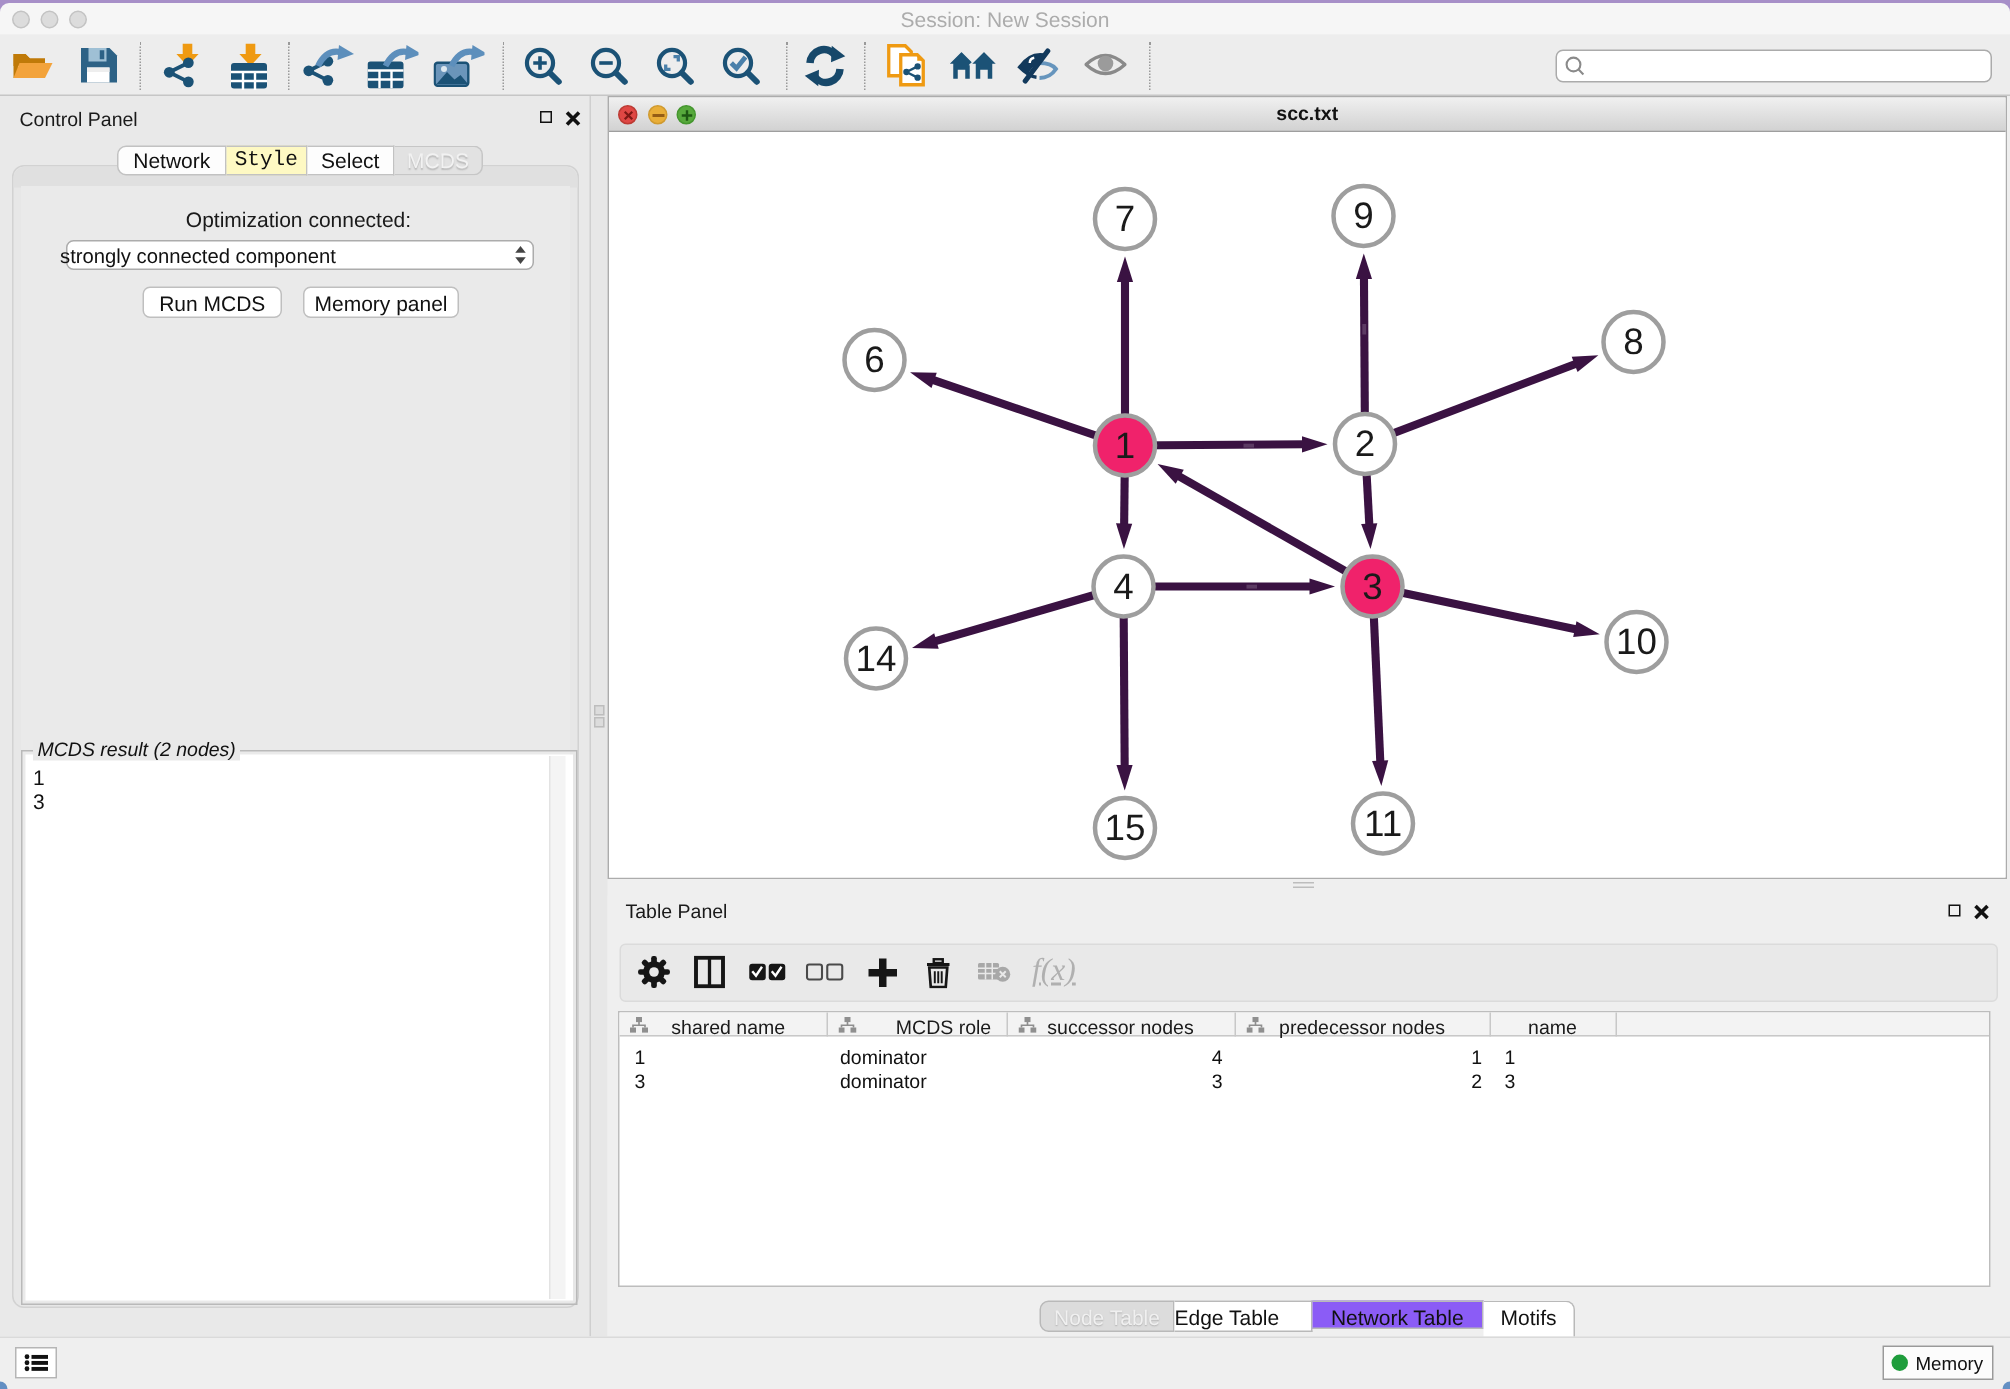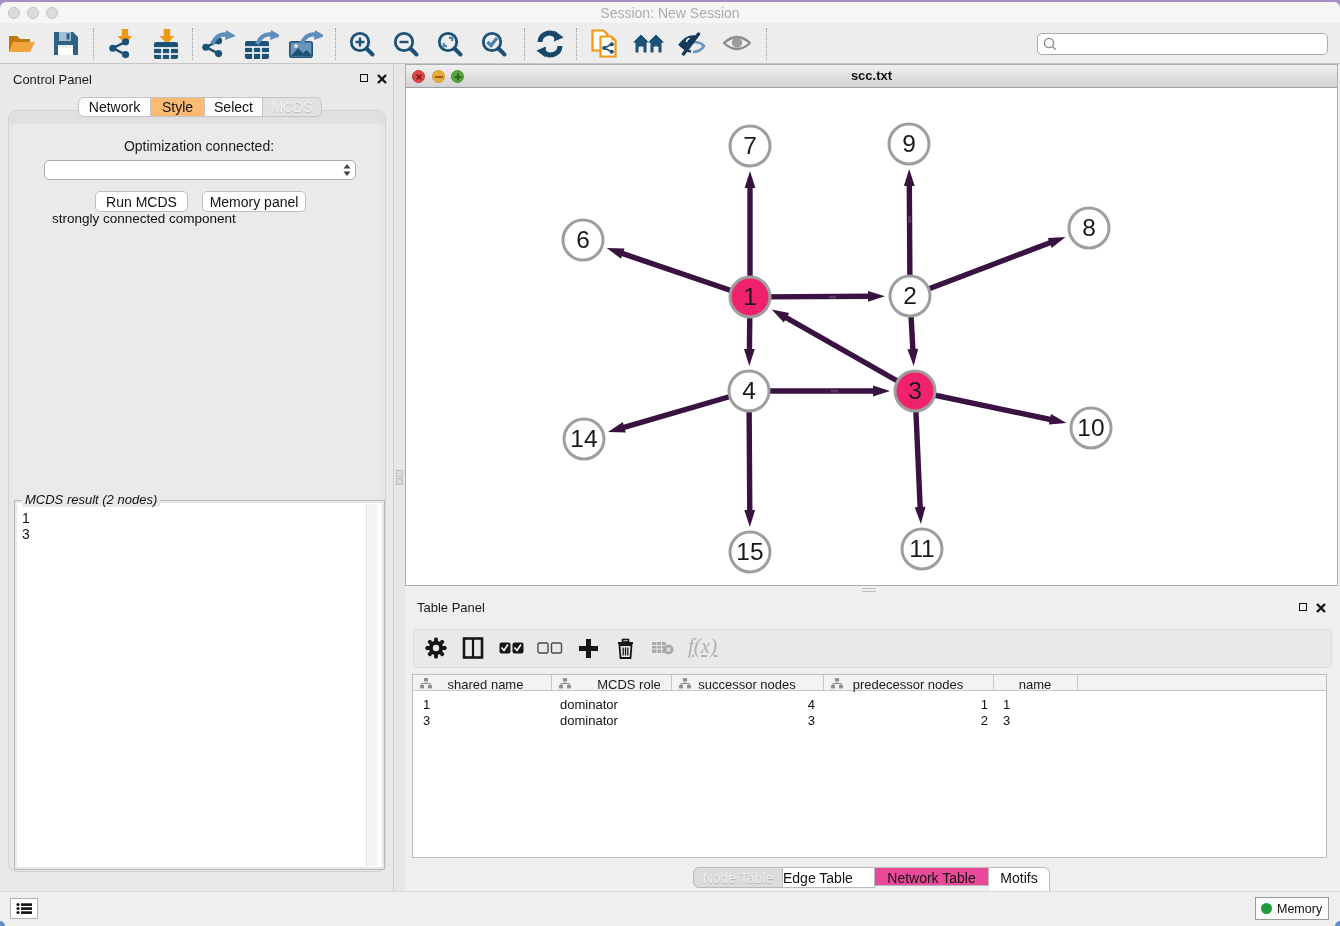--- a/index.html
+++ b/index.html
@@ -168,27 +168,27 @@
 <div class="abs" style="left:360px;top:74px;width:8px;height:8px;border:1.5px solid #111;"></div>
 <svg class="abs" style="left:376px;top:73px" width="12" height="12">
     <path d="M2,2 L10,10 M10,2 L2,10" stroke="#111" stroke-width="2.4"></path>
   </svg>
 
 <div class="abs" style="left:8px;top:110px;width:378px;height:762px;background:#e7e7e7;border:1px solid #d2d2d2;border-radius:8px;"></div>
 <div class="abs" style="left:9px;top:111px;width:376px;height:14px;background:#e0e0e0;border-radius:8px 8px 0 0;"></div>
 <div class="abs" style="left:14px;top:124px;width:366px;height:744px;background:#eaeaea;"></div>
 
 <div class="abs" style="left:78px;top:97px;width:73px;height:20px;background:#fdfdfd;border:1px solid #c2c2c2;border-radius:6px 0 0 6px;font-size:14px;color:#111;text-align:center;line-height:19px;">Network</div>
-<div class="abs" style="left:151px;top:97px;width:54px;height:20px;background:#fdba74;border:1px solid #c2c2c2;border-left:none;font-size:14px;color:#111;text-align:center;line-height:19px;">Style</div>
+<div class="abs" style="left:151px;top:97px;width:54px;height:20px;background:#fef9c3;border:1px solid #c2c2c2;border-left:none;font-size:14px;color:#111;text-align:center;line-height:19px;font-family:Liberation Mono, monospace;">Style</div>
 <div class="abs" style="left:205px;top:97px;width:58px;height:20px;background:#fdfdfd;border:1px solid #c2c2c2;border-left:none;font-size:14px;color:#111;text-align:center;line-height:19px;">Select</div>
 <div class="abs" style="left:263px;top:97px;width:59px;height:20px;background:#e2e2e2;border:1px solid #c6c6c6;border-left:none;border-radius:0 6px 6px 0;font-size:14px;color:#f2f2f2;text-align:center;line-height:19px;text-shadow:0 1px 1px #b8b8b8;">MCDS</div>
 
 <div class="abs" style="left:0;top:138px;width:398px;text-align:center;font-size:14px;color:#1a1a1a;">Optimization connected:</div>
 <div class="abs" style="left:44px;top:160px;width:312px;height:20px;background:#fff;border:1px solid #acacac;border-radius:5px;"></div>
-<div class="abs" style="left:52px;top:163px;font-size:13.5px;color:#111;margin-top:48px;">strongly connected component</div>
+<div class="abs" style="left:40px;top:163px;font-size:13.5px;color:#111;">strongly connected component</div>
 <svg class="abs" style="left:341px;top:163px" width="12" height="14">
     <path d="M6,1 L9.5,5.5 L2.5,5.5 Z" fill="#444"></path>
     <path d="M6,13 L9.5,8.5 L2.5,8.5 Z" fill="#444"></path>
   </svg>
 <div class="abs" style="left:95px;top:191px;width:93px;height:21px;background:#fff;border:1px solid #bfbfbf;border-radius:5px;font-size:14px;color:#111;text-align:center;line-height:20px;">Run MCDS</div>
 <div class="abs" style="left:202px;top:191px;width:104px;height:21px;background:#fff;border:1px solid #bfbfbf;border-radius:5px;font-size:14px;color:#111;text-align:center;line-height:20px;">Memory panel</div>
 
 <div class="abs" style="left:14px;top:500px;width:371px;height:370px;border:1px solid #b9b9b9;"></div>
 <div class="abs" style="left:17px;top:503px;width:365px;height:364px;background:#fff;"></div>
 <div class="abs" style="left:22px;top:493px;height:14px;background:#e9e9e9;padding:0 3px;font-size:13px;color:#111;line-height:14px;font-style:italic;">MCDS result (2 nodes)</div>
@@ -391,21 +391,21 @@
 <div class="abs" style="left:850px;top:697px;width:138px;text-align:right;font-size:13px;color:#111;">1</div>
 <div class="abs" style="left:1003px;top:697px;font-size:13px;color:#111;">1</div>
 <div class="abs" style="left:423px;top:713px;font-size:13px;color:#111;">3</div>
 <div class="abs" style="left:560px;top:713px;font-size:13px;color:#111;">dominator</div>
 <div class="abs" style="left:700px;top:713px;width:115px;text-align:right;font-size:13px;color:#111;">3</div>
 <div class="abs" style="left:850px;top:713px;width:138px;text-align:right;font-size:13px;color:#111;">2</div>
 <div class="abs" style="left:1003px;top:713px;font-size:13px;color:#111;">3</div>
 
 <div class="abs" style="left:693px;top:867px;width:90px;height:21px;background:#dcdcdc;border:1px solid #b9b9b9;border-radius:6px 0 0 6px;font-size:14px;color:#f0f0f0;text-align:center;line-height:20px;text-shadow:0 1px 1px #b0b0b0;">Node Table</div>
 <div class="abs" style="left:783px;top:867px;width:92px;height:21px;background:#fff;border:1px solid #b9b9b9;border-left:none;font-size:14px;color:#111;text-align:left;line-height:20px;">Edge Table</div>
-<div class="abs" style="left:875px;top:867px;width:114px;height:19px;background:#ec4899;border:1px solid #b9b9b9;border-left:none;font-size:14px;color:#111;text-align:center;line-height:20px;">Network Table</div>
+<div class="abs" style="left:875px;top:867px;width:114px;height:19px;background:#8b5cf6;border:1px solid #b9b9b9;border-left:none;font-size:14px;color:#111;text-align:center;line-height:20px;">Network Table</div>
 <div class="abs" style="left:989px;top:867px;width:61px;height:35px;background:#fff;border:1px solid #b9b9b9;border-left:none;border-radius:0 6px 6px 0;font-size:14px;color:#111;text-align:center;line-height:20px;">Motifs</div>
 
 <div class="abs" style="left:0;top:891px;width:1340px;height:35px;background:#efefef;border-top:1px solid #dadada;"></div>
 <div class="abs" style="left:10px;top:898px;width:28px;height:21px;background:#fff;border:1px solid #b5b5b5;"></div>
 <svg class="abs" style="left:16px;top:902px" width="16" height="13">
   <circle cx="2" cy="2.5" r="1.6" fill="#111"></circle>
     <rect x="5" y="1.3" width="11" height="2.6" fill="#111"></rect>
   <circle cx="2" cy="6.5" r="1.6" fill="#111"></circle>
     <rect x="5" y="5.3" width="11" height="2.6" fill="#111"></rect>
   <circle cx="2" cy="10.5" r="1.6" fill="#111"></circle>

